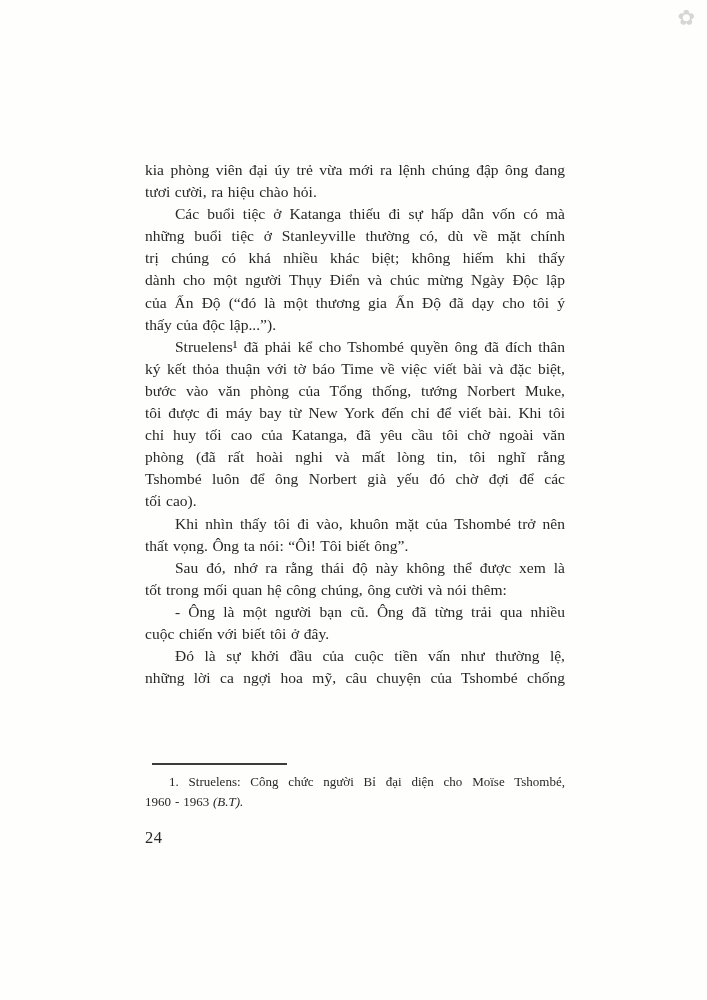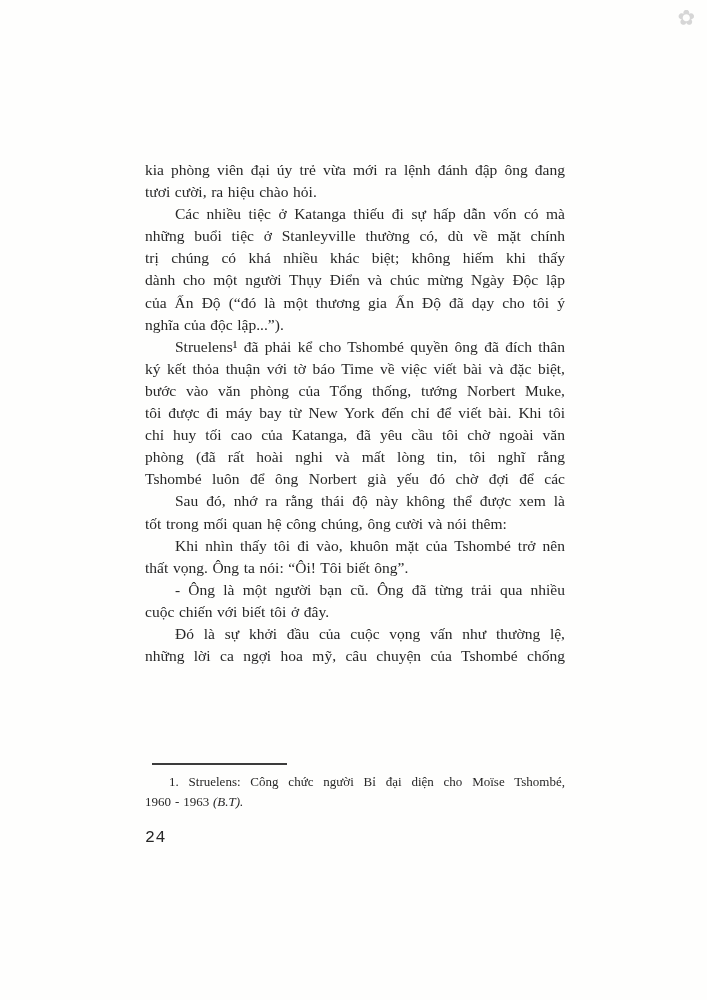--- a/index.html
+++ b/index.html
@@ -66,65 +66,65 @@
   }
   .footnote .line.indent {
     text-indent: 24px;
   }
   .page-number {
     position: absolute;
     left: 145px;
     top: 828px;
     font-size: 16.5px;
     letter-spacing: 0.5px;
-    font-family: Liberation Mono, monospace;
   }
 </style>
 </head>
 <body>
 
 <div class="page">
   <span class="ornament">✿</span>
 
   <div class="body-text">
       <div>
-        <div class="line">kia phòng viên đại úy trẻ vừa mới ra lệnh đánh đập ông đang</div>
+        <div class="line">kia phòng viên đại úy trẻ vừa mới ra lệnh chúng đập ông đang</div>
         <div class="line endline">tươi cười, ra hiệu chào hỏi.</div>
       </div>
       <div>
-        <div class="line indent">Các nhiều tiệc ở Katanga thiếu đi sự hấp dẫn vốn có mà</div>
+        <div class="line indent">Các buổi tiệc ở Katanga thiếu đi sự hấp dẫn vốn có mà</div>
         <div class="line">những buổi tiệc ở Stanleyville thường có, dù về mặt chính</div>
         <div class="line">trị chúng có khá nhiều khác biệt; không hiếm khi thấy</div>
         <div class="line">dành cho một người Thụy Điển và chúc mừng Ngày Độc lập</div>
         <div class="line">của Ấn Độ (“đó là một thương gia Ấn Độ đã dạy cho tôi ý</div>
-        <div class="line endline">nghĩa của độc lập...”).</div>
+        <div class="line endline">thấy của độc lập...”).</div>
       </div>
       <div>
         <div class="line indent">Struelens¹ đã phải kể cho Tshombé quyền ông đã đích thân</div>
         <div class="line">ký kết thỏa thuận với tờ báo Time về việc viết bài và đặc biệt,</div>
         <div class="line">bước vào văn phòng của Tổng thống, tướng Norbert Muke,</div>
         <div class="line">tôi được đi máy bay từ New York đến chỉ để viết bài. Khi tôi</div>
         <div class="line">chỉ huy tối cao của Katanga, đã yêu cầu tôi chờ ngoài văn</div>
         <div class="line">phòng (đã rất hoài nghi và mất lòng tin, tôi nghĩ rằng</div>
         <div class="line">Tshombé luôn để ông Norbert già yếu đó chờ đợi để các</div>
+        <div class="line endline">tối cao).</div>
+      </div>
+      <div>
+        <div class="line indent">Khi nhìn thấy tôi đi vào, khuôn mặt của Tshombé trở nên</div>
+        <div class="line endline">thất vọng. Ông ta nói: “Ôi! Tôi biết ông”.</div>
       </div>
       <div>
         <div class="line indent">Sau đó, nhớ ra rằng thái độ này không thể được xem là</div>
         <div class="line endline">tốt trong mối quan hệ công chúng, ông cười và nói thêm:</div>
       </div>
       <div>
-        <div class="line indent">Khi nhìn thấy tôi đi vào, khuôn mặt của Tshombé trở nên</div>
-        <div class="line endline">thất vọng. Ông ta nói: “Ôi! Tôi biết ông”.</div>
-      </div>
-      <div>
         <div class="line indent">- Ông là một người bạn cũ. Ông đã từng trải qua nhiều</div>
         <div class="line endline">cuộc chiến với biết tôi ở đây.</div>
       </div>
       <div>
-        <div class="line indent">Đó là sự khởi đầu của cuộc vọng vấn như thường lệ,</div>
+        <div class="line indent">Đó là sự khởi đầu của cuộc tiền vấn như thường lệ,</div>
         <div class="line">những lời ca ngợi hoa mỹ, câu chuyện của Tshombé chống</div>
       </div>
     </div>
 
   <div class="footnote">
     <hr class="footnote-rule">
     <div class="footnote-lines">
         <div class="line indent">1. Struelens: Công chức người Bỉ đại diện cho Moïse Tshombé,</div>
         <div class="line endline">1960 - 1963 <i>(B.T).</i></div>
       </div>

